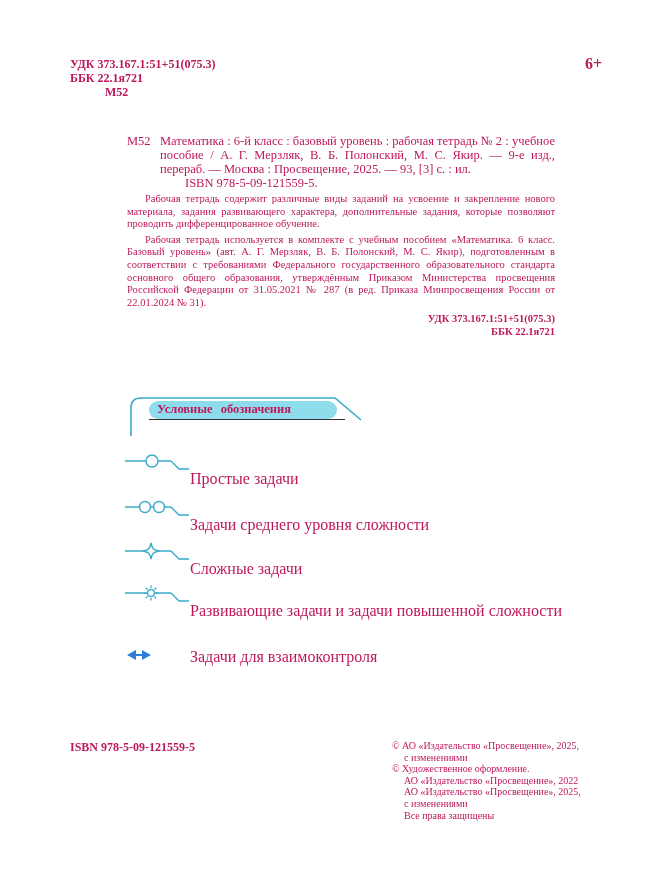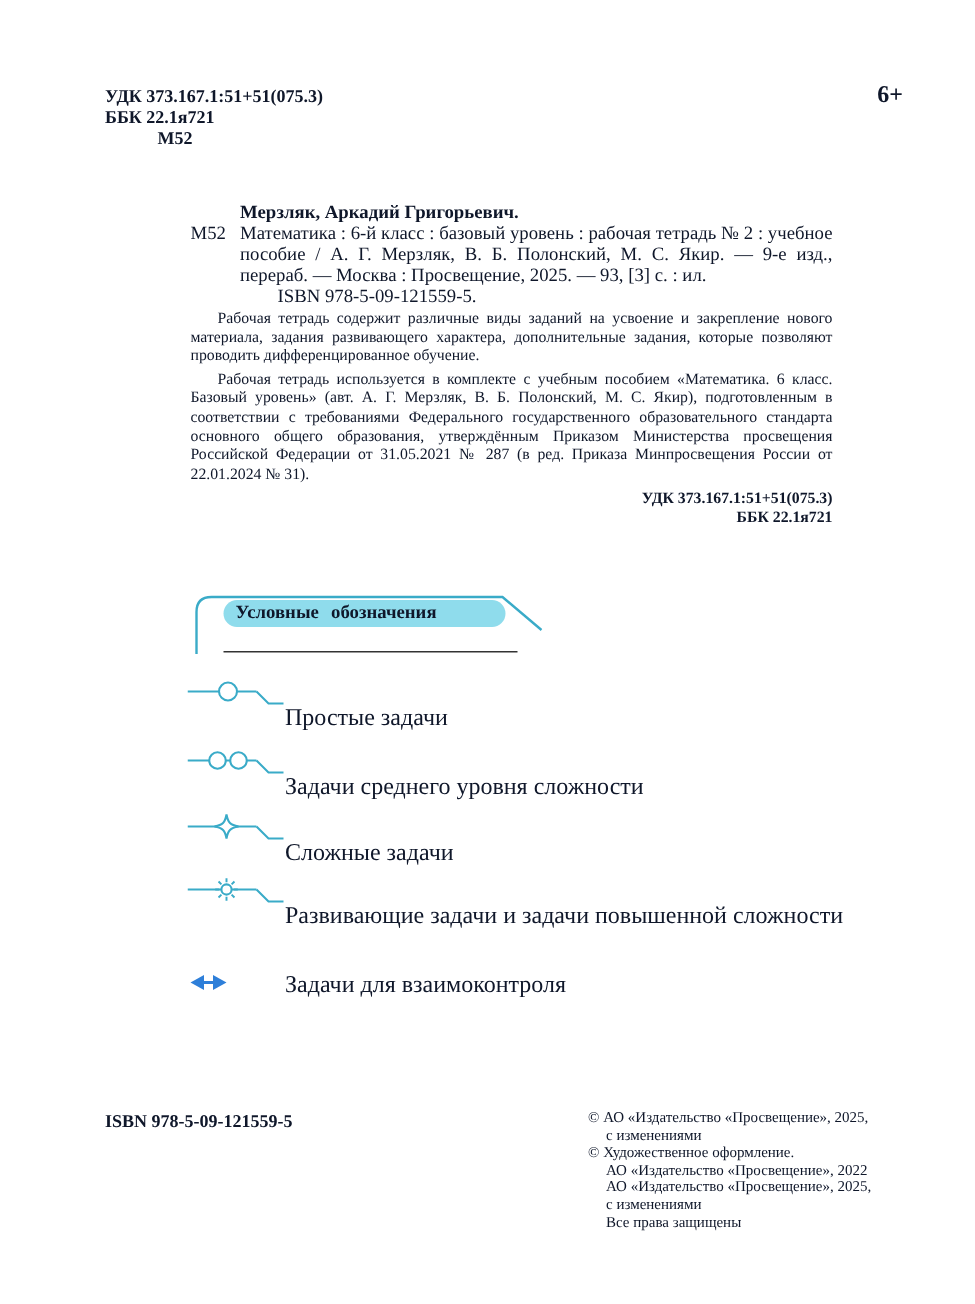--- a/index.html
+++ b/index.html
@@ -1,42 +1,42 @@
 <!DOCTYPE html>
 <html><head>
 <meta charset="utf-8">
 <style>
   html,body{margin:0;padding:0;background:#ffffff;}
   .page{
     position:relative;
     width:650px;height:869px;
     background:#ffffff;
     font-family:"Liberation Serif","DejaVu Serif",serif;
-    color:#0f172a;
+    color:#be185d;
     overflow:hidden;
   }
   
   .top-meta{position:absolute;left:70px;top:57px;font-size:12px;font-weight:bold;line-height:14px;}
   .top-meta .code{margin-left:35px;}
   .age-badge{position:absolute;right:48px;top:55px;font-size:16px;font-weight:bold;}
   
   .imprint{position:absolute;left:127px;top:134px;width:428px;}
   .author{margin-left:33px;font-weight:bold;font-size:12.5px;line-height:14px;}
   .bib-row{position:relative;margin-top:0;}
   .bib-code{position:absolute;left:0;top:0;font-size:12.5px;}
   .bib-text{margin-left:33px;font-size:12.5px;line-height:14px;text-align:justify;}
   .isbn-line{display:block;text-indent:25px;}
   .annot{margin:3px 0 0 0;font-size:10.5px;line-height:12.6px;text-align:justify;text-indent:18px;}
   .right-codes{margin-top:4px;text-align:right;font-weight:bold;font-size:10.5px;line-height:12.5px;}
   
   .legend{position:absolute;left:125px;top:390px;width:470px;height:300px;}
   .legend .frame{position:absolute;left:0;top:0;}
   .legend-title-wrap{
     position:absolute;left:24px;top:9px;width:196px;
-    border-bottom:1.6px solid #333333;padding-bottom:16px;
+    border-bottom:1.6px solid #333333;padding-bottom:0;
   }
   .legend-pill{
     display:inline-block;width:188px;box-sizing:border-box;
     background:#8fdcec;border-radius:9px;
     padding:1px 10px 2px 8px;
     font-weight:bold;font-size:12.5px;word-spacing:5px;
   }
   .legend-item{position:absolute;left:0;height:48px;width:470px;}
   .legend-item .deco{position:absolute;left:0;top:0;}
   .ln{fill:none;stroke:#3aabc8;stroke-width:1.4;}
@@ -56,21 +56,20 @@
 <div class="page">
 
   <div class="top-meta">
     <div>УДК 373.167.1:51+51(075.3)</div>
     <div>ББК 22.1я721</div>
     <div class="code">М52</div>
   </div>
   <div class="age-badge">6+</div>
 
   <div class="imprint">
-    <div class="author">Мерзляк, Аркадий Григорьевич.</div>
     <div class="bib-row">
       <span class="bib-code">М52</span>
       <div class="bib-text">
         <span>Математика : 6-й класс : базовый уровень : рабочая тетрадь № 2 : учебное пособие / А. Г. Мерзляк, В. Б. Полонский, М. С. Якир. — 9-е изд., перераб. — Москва : Просвещение, 2025. — 93, [3] с. : ил.</span>
         <span class="isbn-line">ISBN 978-5-09-121559-5.</span>
       </div>
     </div>
     <p class="annot">Рабочая тетрадь содержит различные виды заданий на усвоение и закрепление нового материала, задания развивающего характера, дополнительные задания, которые позволяют проводить дифференцированное обучение.</p>
     <p class="annot">Рабочая тетрадь используется в комплекте с учебным пособием «Математика. 6 класс. Базовый уровень» (авт. А. Г. Мерзляк, В. Б. Полонский, М. С. Якир), подготовленным в соответствии с требованиями Федерального государственного образовательного стандарта основного общего образования, утверждённым Приказом Министерства просвещения Российской Федерации от 31.05.2021 № 287 (в ред. Приказа Минпросвещения России от 22.01.2024 № 31).</p>
     <div class="right-codes">

